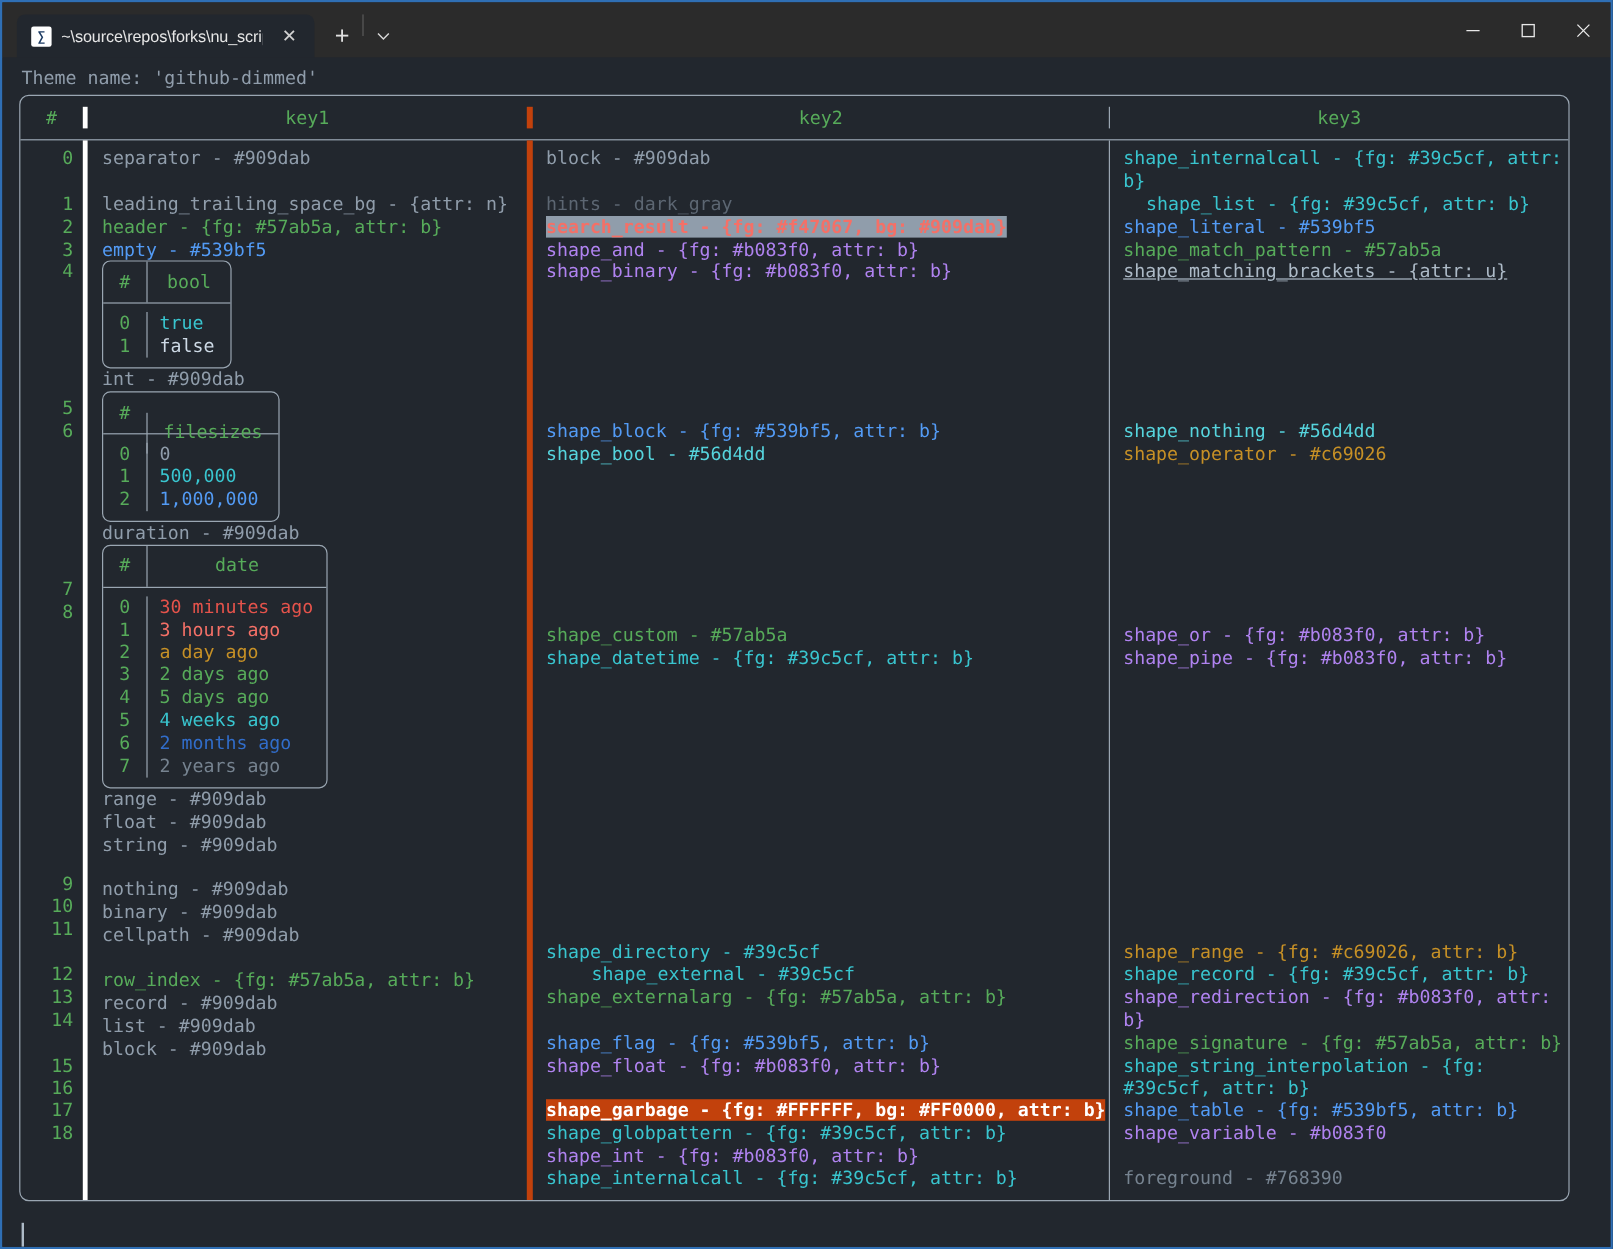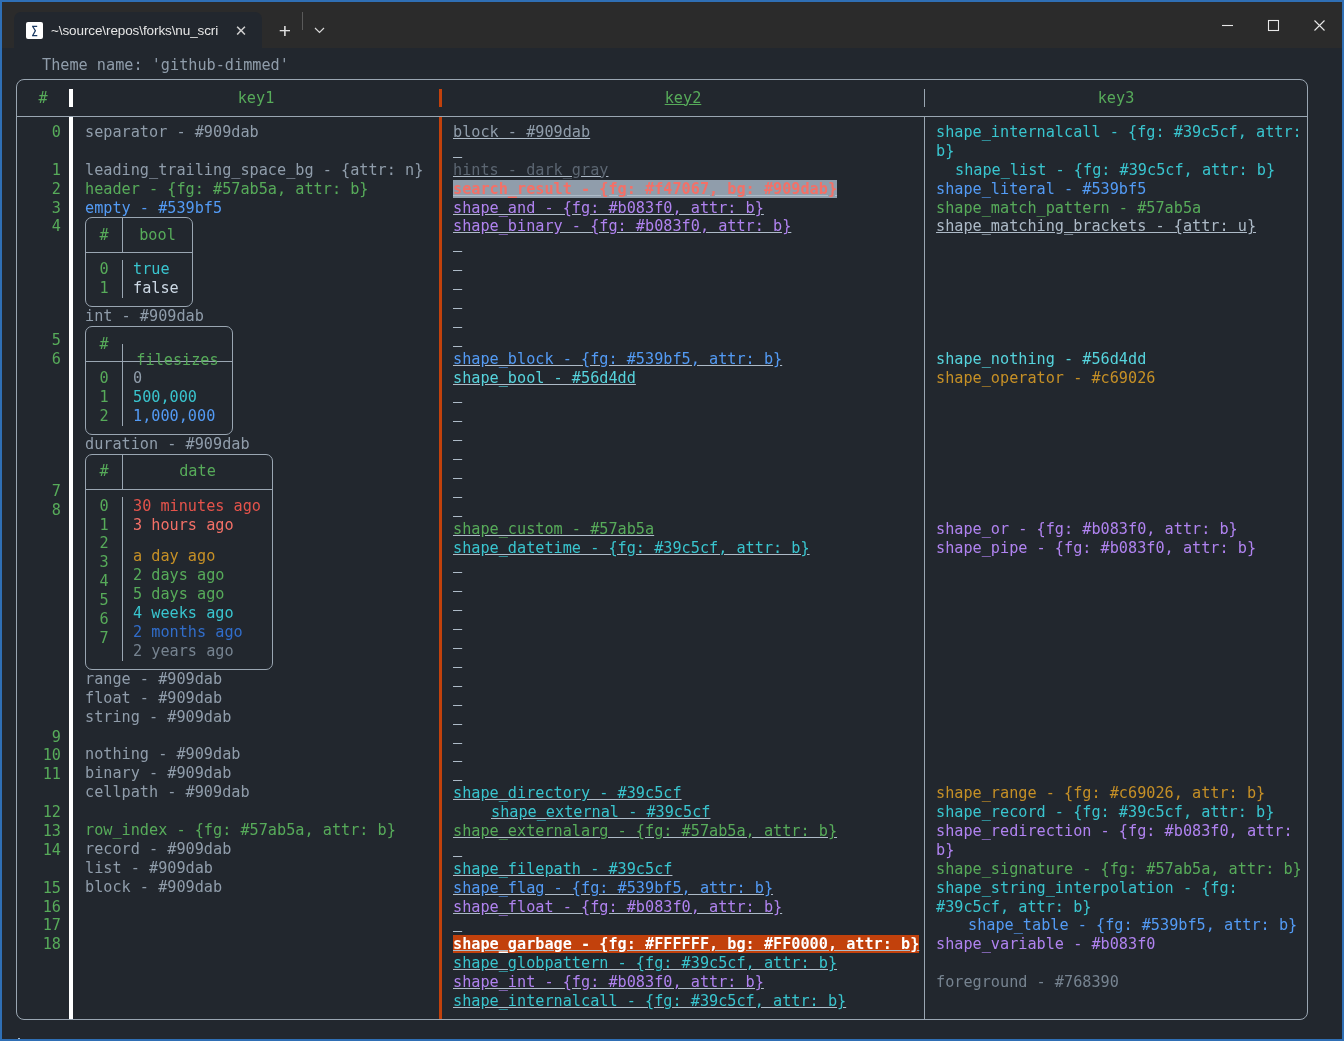--- a/index.html
+++ b/index.html
@@ -57,35 +57,35 @@
   .wc svg{display:block;}
   
   .term{
     flex:1 1 auto;background:#22272e;color:#adbac7;
     font-size:15.2px;line-height:18.9px;
     padding:8px 0 0 14px;
     position:relative;
     font-family:"DejaVu Sans Mono","Liberation Mono",monospace;
     overflow:hidden;
   }
-  .themeline{color:#909dab;padding-left:2px;height:23px;white-space:pre;margin-left:24px;}
+  .themeline{color:#909dab;padding-left:2px;height:23px;white-space:pre;}
   
   .otable{
     border:1px solid #9aa6b2;border-radius:8px;
     width:1292px;box-sizing:border-box;
     display:flex;flex-direction:column;
   }
   .ohead{
     display:flex;height:36px;align-items:center;
     border-bottom:1px solid #9aa6b2;
   }
   .obody{display:flex;}
   .c-num{width:52px;flex:0 0 52px;box-sizing:border-box;}
   .c-k{flex:0 0 370px;width:370px;box-sizing:border-box;border-left:4px solid #ffffff;}
-  .c-k2{flex:0 0 485px;width:485px;box-sizing:border-box;border-left:3px solid #c2410c;text-decoration:underline;}
+  .c-k2{flex:0 0 485px;width:485px;box-sizing:border-box;border-left:5px solid #c2410c;}
   .c-k3{flex:1 1 auto;box-sizing:border-box;border-left:1px solid #9aa6b2;}
   .hcell{text-align:center;color:#57ab5a;font-size:15.2px;}
   .bodycell{padding:6px 0 8px 0;}
   .numcell{padding:6px 0 8px 0;text-align:right;}
   .numcell .n{color:#57ab5a;padding-right:8px;display:block;height:18.9px;white-space:pre;}
   .line{white-space:pre;height:18.9px;padding-left:12px;overflow:visible;}
   .k2 .line,.k3 .line{padding-left:11px;}
   
   .itable{
     display:inline-block;border:1px solid #9aa6b2;border-radius:7px;
@@ -240,21 +240,21 @@
                   <span>2</span>
                   <span>3</span>
                   <span>4</span>
                   <span>5</span>
                   <span>6</span>
                   <span>7</span>
                 </div>
                 <div class="icol-v" style="width: 150px;">
                   <span style="color: rgb(229, 83, 75);">30 minutes ago</span>
                   <span style="color: rgb(244, 112, 103);">3 hours ago</span>
-                  <span style="color: rgb(198, 144, 38); margin-top: 13px;">a day ago</span>
+                  <span style="color: rgb(198, 144, 38);">a day ago</span>
                   <span style="color: rgb(87, 171, 90);">2 days ago</span>
                   <span style="color: rgb(87, 171, 90);">5 days ago</span>
                   <span style="color: rgb(57, 197, 207);">4 weeks ago</span>
                   <span style="color: rgb(49, 109, 202);">2 months ago</span>
                   <span style="color: rgb(118, 131, 144);">2 years ago</span>
                 </div>
               </div></div><div class="line"><span style="color: rgb(144, 157, 171);">range - #909dab</span></div><div class="line"><span style="color: rgb(144, 157, 171);">float - #909dab</span></div><div class="line"><span style="color: rgb(144, 157, 171);">string - #909dab</span></div><div class="line">&nbsp;</div><div class="line"><span style="color: rgb(144, 157, 171);">nothing - #909dab</span></div><div class="line"><span style="color: rgb(144, 157, 171);">binary - #909dab</span></div><div class="line"><span style="color: rgb(144, 157, 171);">cellpath - #909dab</span></div><div class="line">&nbsp;</div><div class="line"><span style="color: rgb(87, 171, 90);">row_index - {fg: #57ab5a, attr: b}</span></div><div class="line"><span style="color: rgb(144, 157, 171);">record - #909dab</span></div><div class="line"><span style="color: rgb(144, 157, 171);">list - #909dab</span></div><div class="line"><span style="color: rgb(144, 157, 171);">block - #909dab</span></div></div>
 
         <div class="c-k2 bodycell k2" id="k2">
             <div class="line"><span style="color: rgb(144, 157, 171);">block - #909dab</span></div>
@@ -289,21 +289,20 @@
             <div class="line">&nbsp;</div>
             <div class="line">&nbsp;</div>
             <div class="line">&nbsp;</div>
             <div class="line">&nbsp;</div>
             <div class="line">&nbsp;</div>
             <div class="line">&nbsp;</div>
             <div class="line"><span style="color: rgb(57, 197, 207);">shape_directory - #39c5cf</span></div>
             <div class="line"><span style="color: rgb(57, 197, 207); margin-left: 38px;">shape_external - #39c5cf</span></div>
             <div class="line"><span style="color: rgb(87, 171, 90);">shape_externalarg - {fg: #57ab5a, attr: b}</span></div>
             <div class="line">&nbsp;</div>
-            <div class="line"><span style="color: rgb(57, 197, 207);">shape_filepath - #39c5cf</span></div>
             <div class="line"><span style="color: rgb(83, 155, 245);">shape_flag - {fg: #539bf5, attr: b}</span></div>
             <div class="line"><span style="color: rgb(176, 131, 240);">shape_float - {fg: #b083f0, attr: b}</span></div>
             <div class="line">&nbsp;</div>
             <div class="line"><span style="color: rgb(255, 255, 255); background: #c2410c; font-weight: bold;">shape_garbage - {fg: #FFFFFF, bg: #FF0000, attr: b}</span></div>
             <div class="line"><span style="color: rgb(57, 197, 207);">shape_globpattern - {fg: #39c5cf, attr: b}</span></div>
             <div class="line"><span style="color: rgb(176, 131, 240);">shape_int - {fg: #b083f0, attr: b}</span></div>
             <div class="line"><span style="color: rgb(57, 197, 207);">shape_internalcall - {fg: #39c5cf, attr: b}</span></div>
           </div>
 
         <div class="c-k3 bodycell k3" id="k3">
@@ -342,21 +341,21 @@
             <div class="line">&nbsp;</div>
             <div class="line">&nbsp;</div>
             <div class="line">&nbsp;</div>
             <div class="line"><span style="color: rgb(198, 144, 38);">shape_range - {fg: #c69026, attr: b}</span></div>
             <div class="line"><span style="color: rgb(57, 197, 207);">shape_record - {fg: #39c5cf, attr: b}</span></div>
             <div class="line"><span style="color: rgb(176, 131, 240);">shape_redirection - {fg: #b083f0, attr:</span></div>
             <div class="line"><span style="color: rgb(176, 131, 240);">b}</span></div>
             <div class="line"><span style="color: rgb(87, 171, 90);">shape_signature - {fg: #57ab5a, attr: b}</span></div>
             <div class="line"><span style="color: rgb(57, 197, 207);">shape_string_interpolation - {fg:</span></div>
             <div class="line"><span style="color: rgb(57, 197, 207);">#39c5cf, attr: b}</span></div>
-            <div class="line"><span style="color: rgb(83, 155, 245); margin-left: 32px;">shape_table - {fg: #539bf5, attr: b}</span></div>
+            <div class="line"><span style="color: rgb(83, 155, 245);">shape_table - {fg: #539bf5, attr: b}</span></div>
             <div class="line"><span style="color: rgb(176, 131, 240);">shape_variable - #b083f0</span></div>
             <div class="line">&nbsp;</div>
             <div class="line"><span style="color: rgb(118, 131, 144);">foreground - #768390</span></div>
           </div>
 
       </div>
     </div>
 
     <div class="cursorline">
       <span class="cursor"></span>

